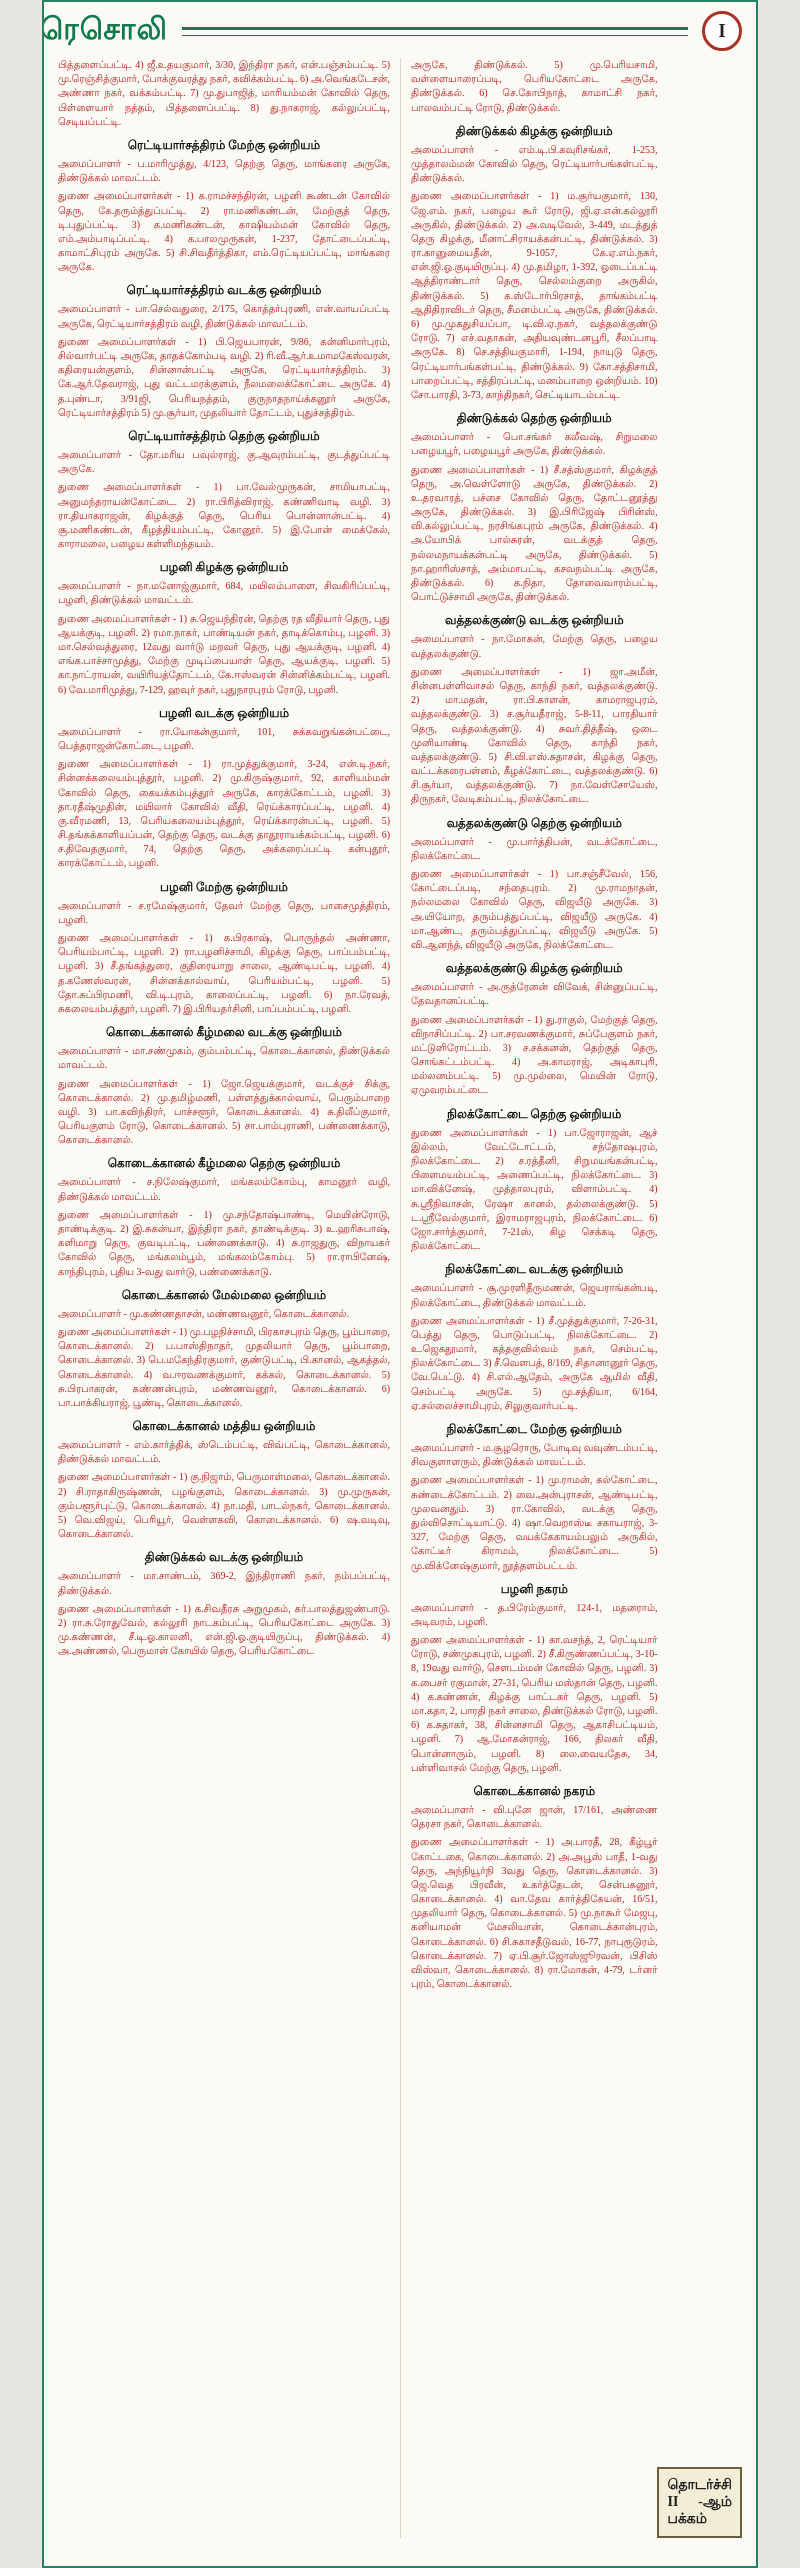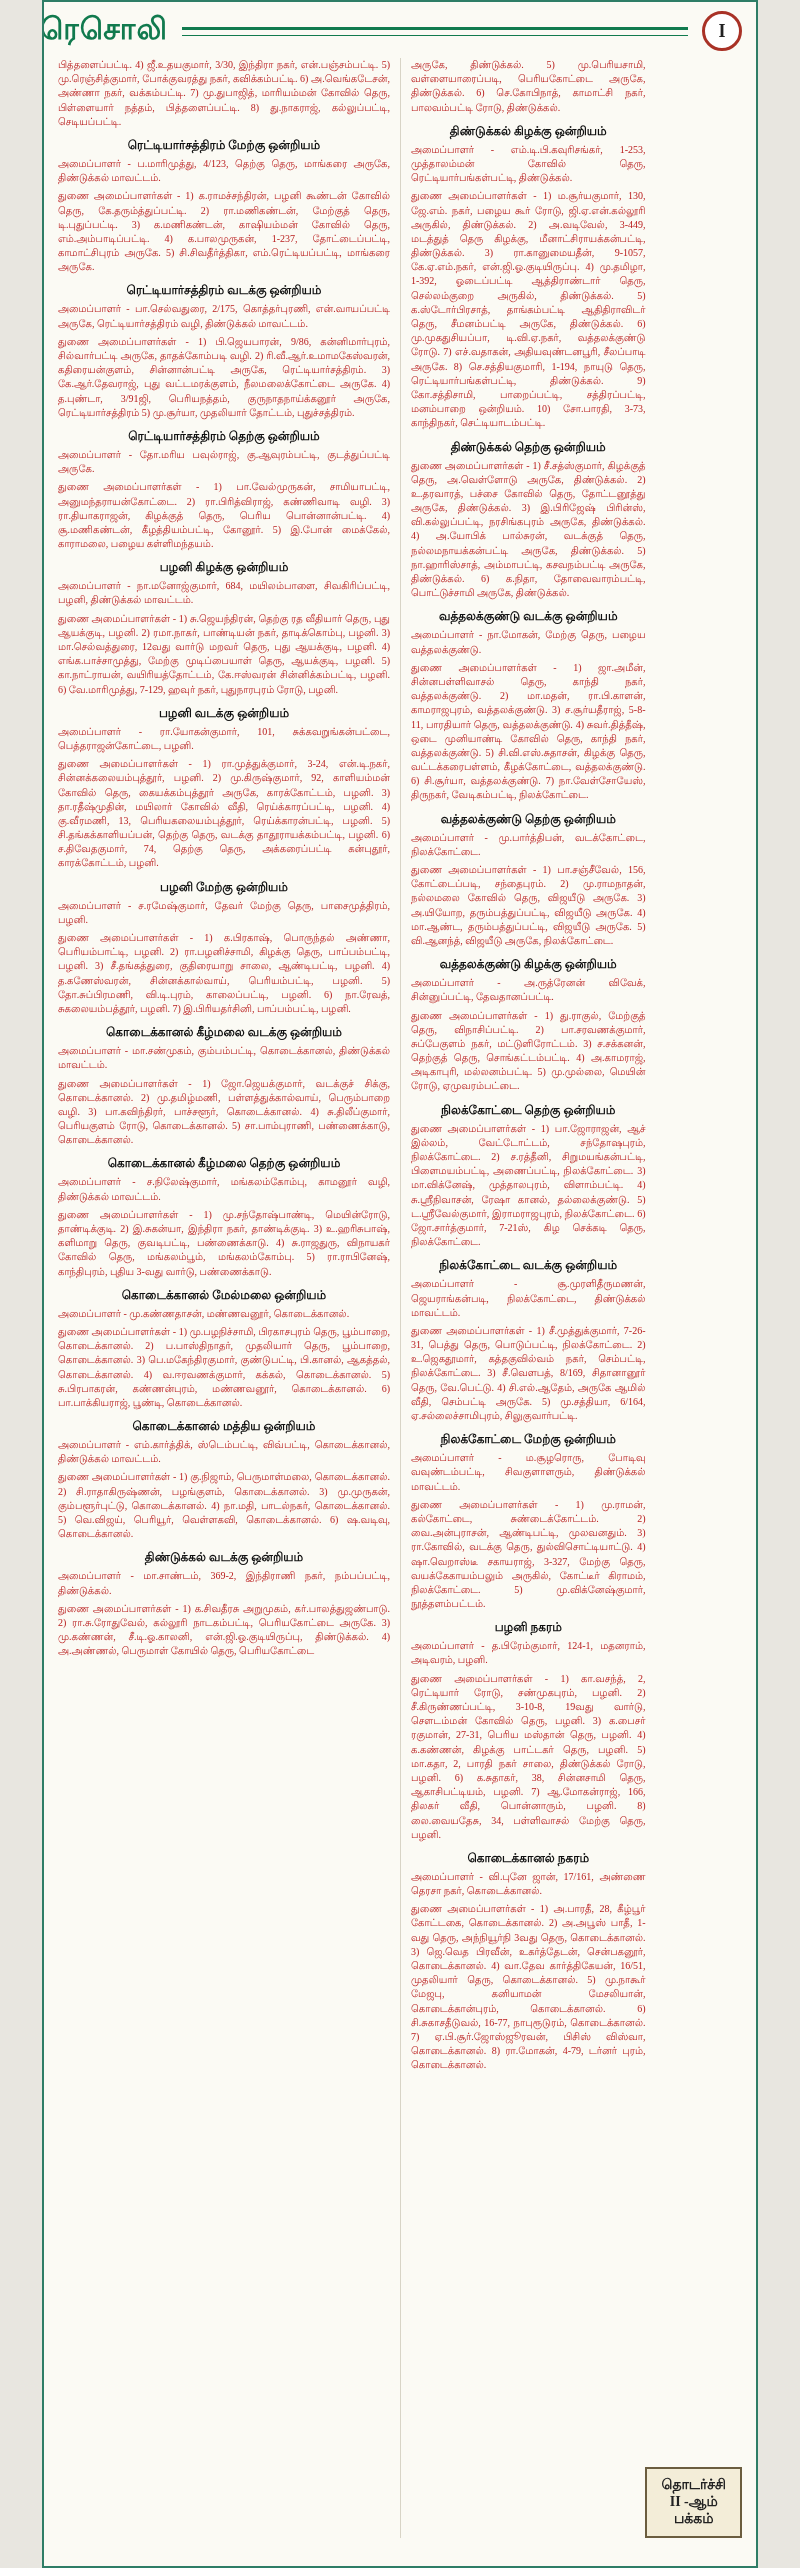--- a/index.html
+++ b/index.html
@@ -82,24 +82,23 @@
   .para {
     margin: 0 0 4px 0;
     font-size: 10px;
     line-height: 1.42;
     color: #b91c1c;
   }
   .cont-box {
     margin-top: auto;
     border: 2px solid var(--box_border, #6b5d3f);
     background: var(--box_bg, #f3edd8);
-    text-align: center;
     font-weight: 700;
     font-size: 14px;
-    padding: 8px 14px;
+    padding: 8px 8px;
     color: #222;
   }
 </style>
 </head>
 <body>
 
 <div class="page">
 
   <header class="header">
     <div class="masthead">ரெசொலி</div>
@@ -175,20 +174,21 @@
           <section class="section">
             <p class="para">அருகே, திண்டுக்கல். 5) மு.பெரியசாமி, வள்ளையாரைப்படி, பெரியகோட்டை அருகே, திண்டுக்கல். 6) செ.கோபிநாத், காமாட்சி நகர், பாலவம்பட்டி ரோடு, திண்டுக்கல்.</p>
           </section>
           <section class="section">
             <h3 class="sec-heading">திண்டுக்கல் கிழக்கு ஒன்றியம்</h3>
             <p class="para">அமைப்பாளர் - எம்.டி.பி.கவுரிசங்கர், 1-253, முத்தாலம்மன் கோவில் தெரு, ரெட்டியார்பங்கள்பட்டி, திண்டுக்கல்.</p>
             <p class="para">துணை அமைப்பாளர்கள் - 1) ம.சூர்யகுமார், 130, ஜே.எம். நகர், பழைய கூர் ரோடு, ஜி.ஏ.என்.கல்லூரி அருகில், திண்டுக்கல். 2) அ.வடிவேல், 3-449, மடத்துத் தெரு கிழக்கு, மீனாட்சிராயக்கன்பட்டி, திண்டுக்கல். 3) ரா.கானுமையதீன், 9-1057, கே.ஏ.எம்.நகர், என்.ஜி.ஓ.குடியிருப்பு. 4) மு.தமிழா, 1-392, ஓடைப்பட்டி ஆத்திராண்டார் தெரு, செல்லம்குறை அருகில், திண்டுக்கல். 5) க.ஸ்டோர்பிரசாத், தாங்கம்பட்டி ஆதிதிராவிடர் தெரு, சீமனம்பட்டி அருகே, திண்டுக்கல். 6) மு.முகதுசியப்பா, டி.வி.ஏ.நகர், வத்தலக்குண்டு ரோடு. 7) எச்.வதாகன், அதியவுண்டனபூரி, சீலப்பாடி அருகே. 8) செ.சத்தியகுமாரி, 1-194, நாயுடு தெரு, ரெட்டியார்பங்கள்பட்டி, திண்டுக்கல். 9) கோ.சத்திசாமி, பாறைப்பட்டி, சத்திரப்பட்டி, மனம்பாறை ஒன்றியம். 10) சோ.பாரதி, 3-73, காந்திநகர், செட்டியாடம்பட்டி.</p>
           </section>
           <section class="section">
             <h3 class="sec-heading">திண்டுக்கல் தெற்கு ஒன்றியம்</h3>
+            <p class="para">அமைப்பாளர் - பொ.சங்கர் கலீவஷ், சிறுமலை பழையபூர், பழையபூர் அருகே, திண்டுக்கல்.</p>
             <p class="para">துணை அமைப்பாளர்கள் - 1) சீ.சத்ஸ்குமார், கிழக்குத் தெரு, அ.வெள்ளோடு அருகே, திண்டுக்கல். 2) உ.தரவாரத், பச்சை கோவில் தெரு, தோட்டனூத்து அருகே, திண்டுக்கல். 3) இ.பிரிஜேஷ் பிரின்ஸ், வி.கல்லுப்பட்டி, நரசிங்கபுரம் அருகே, திண்டுக்கல். 4) அ.யோபிக் பால்சுரன், வடக்குத் தெரு, நல்லமநாயக்கன்பட்டி அருகே, திண்டுக்கல். 5) நா.ஹாரிஸ்சாத், அம்மாபட்டி, கசவநம்பட்டி அருகே, திண்டுக்கல். 6) க.நிதா, தோவைவாரம்பட்டி, பொட்டுச்சாமி அருகே, திண்டுக்கல்.</p>
           </section>
           <section class="section">
             <h3 class="sec-heading">வத்தலக்குண்டு வடக்கு ஒன்றியம்</h3>
             <p class="para">அமைப்பாளர் - நா.மோகன், மேற்கு தெரு, பழைய வத்தலக்குண்டு.</p>
             <p class="para">துணை அமைப்பாளர்கள் - 1) ஜா.அமீன், சின்னபள்ளிவாசல் தெரு, காந்தி நகர், வத்தலக்குண்டு. 2) மா.மதன், ரா.பி.காளன், காமராஜபுரம், வத்தலக்குண்டு. 3) ச.சூர்யதீராஜ், 5-8-11, பாரதியார் தெரு, வத்தலக்குண்டு. 4) சுவர்.தித்தீஷ், ஒடை முனியாண்டி கோவில் தெரு, காந்தி நகர், வத்தலக்குண்டு. 5) சி.வி.எஸ்.சுதாசன், கிழக்கு தெரு, வட்டக்கரைபள்ளம், கீழக்கோட்டை, வத்தலக்குண்டு. 6) சி.சூர்யா, வத்தலக்குண்டு. 7) நா.வேள்சோயேஸ், திருநகர், வேடிகம்பட்டி, நிலக்கோட்டை.</p>
           </section>
           <section class="section">
             <h3 class="sec-heading">வத்தலக்குண்டு தெற்கு ஒன்றியம்</h3>
             <p class="para">அமைப்பாளர் - மு.பார்த்திபன், வடக்கோட்டை, நிலக்கோட்டை.</p>

